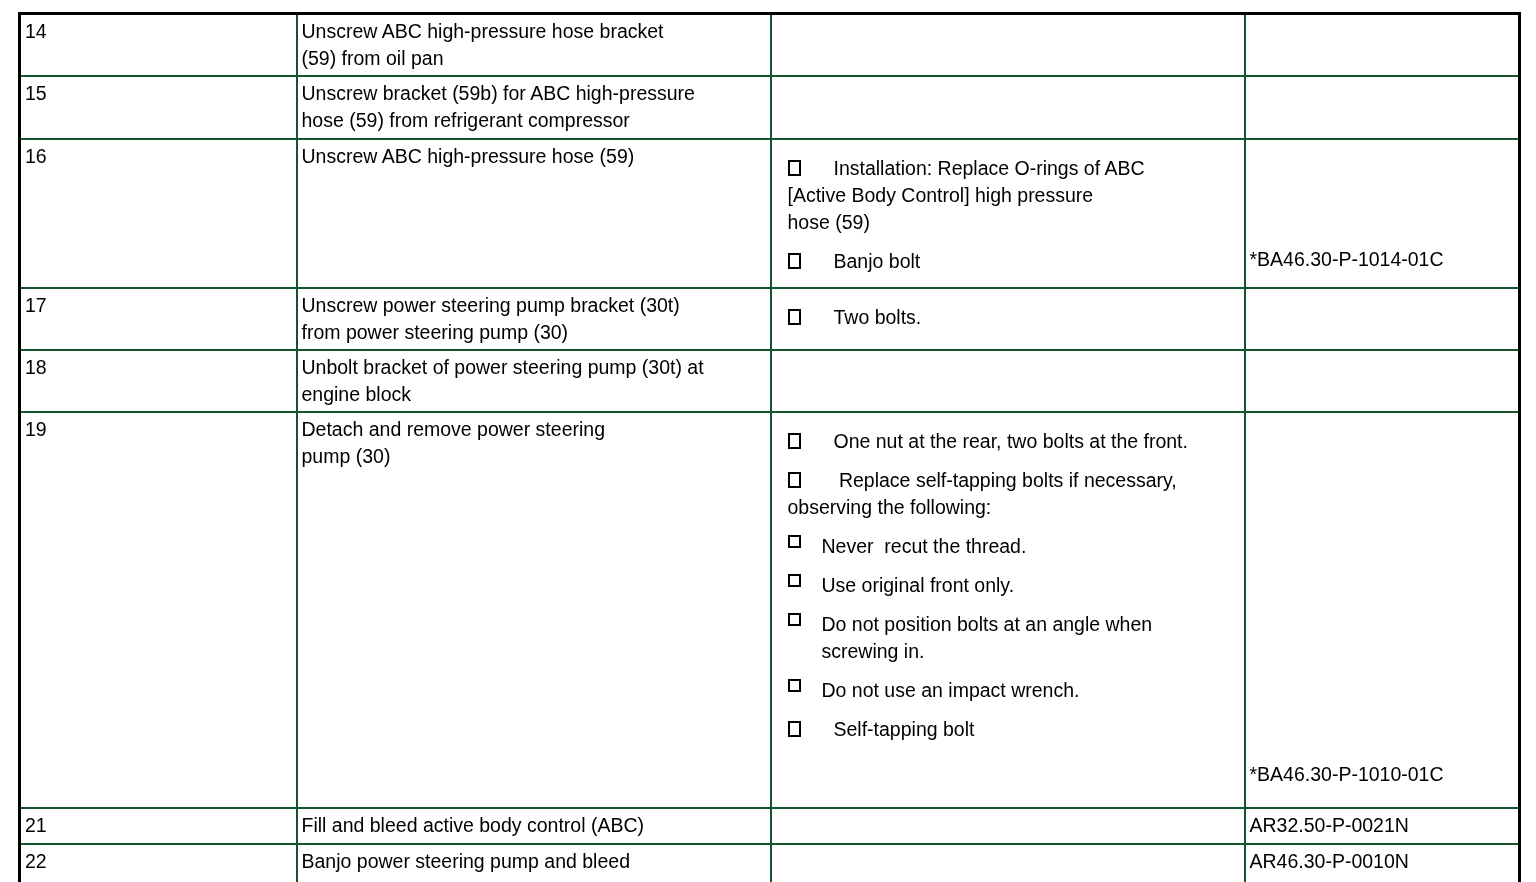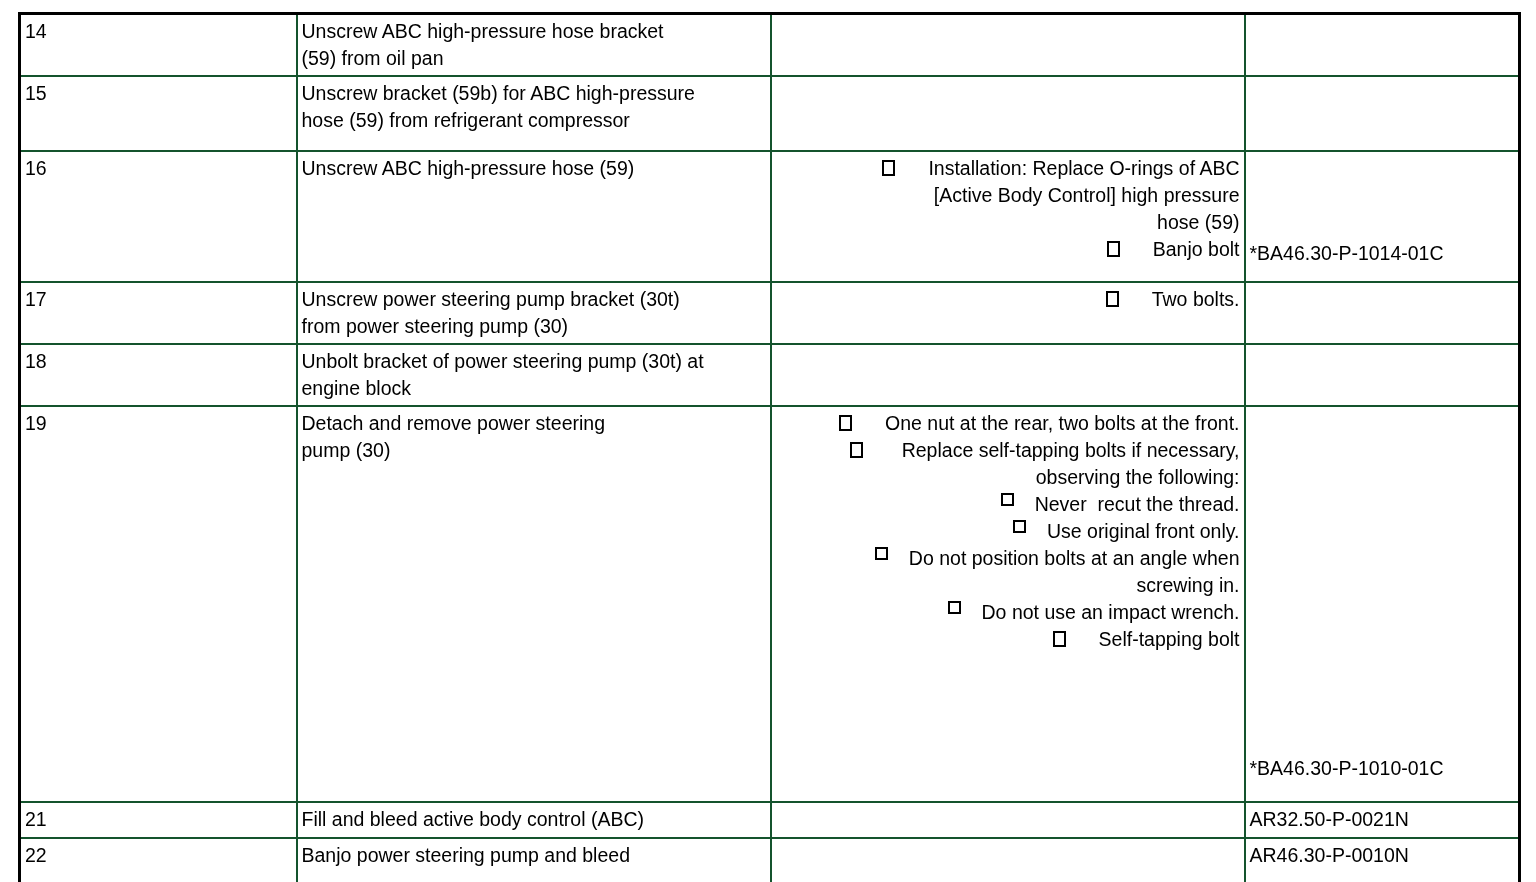--- a/index.html
+++ b/index.html
@@ -36,23 +36,22 @@
     padding: 3px 4px 0 4px;
     overflow: hidden;
   }
   td.c-step { }
   td.c-desc .txt,
   td.c-ref .txt {
     white-space: pre-wrap;
   }
   td.c-notes { padding-top: 5px; }
   p.note {
-    margin: 0;
+    margin: 12px;
     white-space: pre-wrap;
-    text-align: right;
   }
   p.note.sub {
     padding-left: 34px;
     text-indent: -34px;
   }
   .bul {
     display: inline-block;
     box-sizing: border-box;
     width: 13px;
     height: 16px;
@@ -87,21 +86,21 @@
     <tbody>
 
       <tr style="height:62px">
         <td class="c-step"><span class="txt">14</span></td>
         <td class="c-desc"><span class="txt">Unscrew ABC high-pressure hose bracket
 (59) from oil pan</span></td>
         <td class="c-notes"></td>
         <td class="c-ref"></td>
       </tr>
 
-      <tr style="height:75px">
+      <tr style="height:63px">
         <td class="c-step"><span class="txt">15</span></td>
         <td class="c-desc"><span class="txt">Unscrew bracket (59b) for ABC high-pressure
 hose (59) from refrigerant compressor</span></td>
         <td class="c-notes"></td>
         <td class="c-ref"></td>
       </tr>
 
       <tr style="height:131px">
         <td class="c-step"><span class="txt">16</span></td>
         <td class="c-desc"><span class="txt">Unscrew ABC high-pressure hose (59)</span></td>

